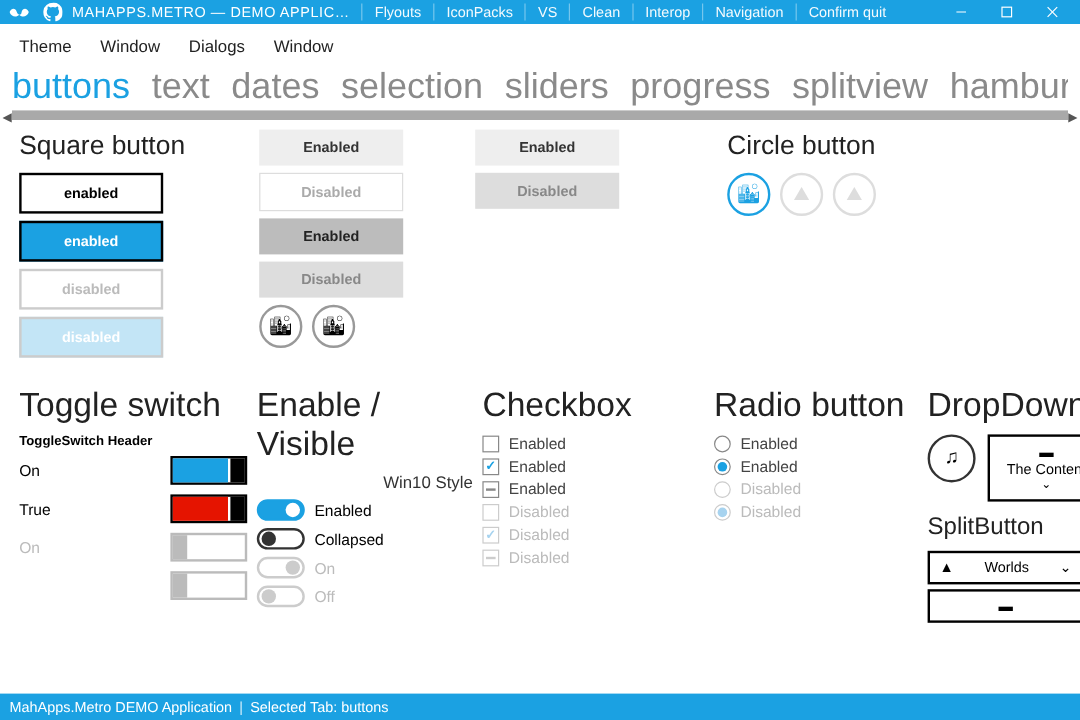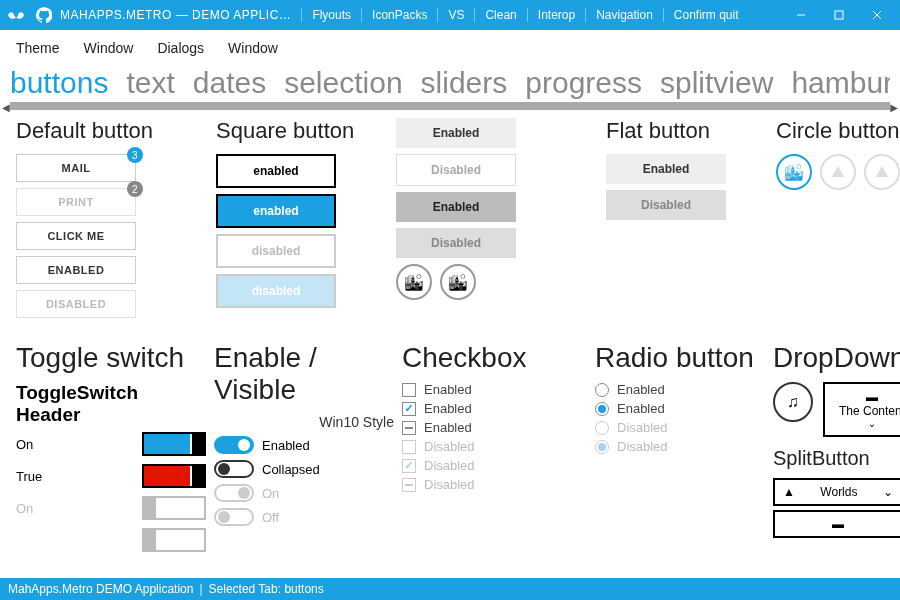--- a/index.html
+++ b/index.html
@@ -1,19 +1,19 @@
 <!DOCTYPE html>
 <html><head>
 <meta charset="utf-8">
 <style>
 * { box-sizing: border-box; margin: 0; padding: 0; font-family: "Segoe UI", Arial, sans-serif; }
 body { width: 900px; height: 600px; overflow: hidden; background: #fff; position: relative; }
 
 
-.titlebar { height: 30px; background: #1ba1e2; display: flex; align-items: center; color: #fff; font-size: 12px; padding: 0 4px; }
+.titlebar { height: 20px; background: #1ba1e2; display: flex; align-items: center; color: #fff; font-size: 12px; padding: 0 4px; }
 .titlebar .icon-slot { width: 24px; height: 24px; display: flex; align-items: center; justify-content: center; margin-right: 4px; }
 .titlebar .title { font-weight: 500; letter-spacing: 0.5px; margin-right: 10px; white-space: nowrap; }
 .titlebar .nav { display: flex; gap: 0; }
 .titlebar .nav span { padding: 0 10px; border-left: 1px solid rgba(255,255,255,0.4); font-size: 12px; color: rgba(255,255,255,0.95); cursor: default; }
 .titlebar .spacer { flex: 1; }
 .titlebar .winbtn { width: 38px; height: 28px; display: flex; align-items: center; justify-content: center; color: rgba(255,255,255,0.9); }
 
 
 .menubar { height: 36px; display: flex; align-items: center; padding: 0 6px; gap: 4px; }
 .menubar .mi { padding: 6px 10px; font-size: 14px; color: #222; }
@@ -52,21 +52,21 @@
 
 .circle-row { display:flex; gap:8px; margin-top:4px; }
 .circle-btn { width:36px; height:36px; border-radius:50%; border:2px solid #999; display:flex; align-items:center; justify-content:center; }
 .circle-btn.active { border-color:#1ba1e2; color:#1ba1e2; }
 .circle-btn.dim { border-color:#ddd; color:#ddd; }
 
 
 .lower { display: grid; grid-template-columns: 190px 180px 185px 170px 170px; gap: 0 8px; padding: 18px 12px 0 16px; }
 .lower h2 { font-size: 28px; font-weight: 300; color: #222; margin-bottom: 8px; }
 
-.ts-header { font-weight:700; font-size:19px; margin-bottom:6px; }
+.ts-header { font-weight:700; font-size:11px; margin-bottom:6px; }
 .ts-row { display:flex; align-items:center; justify-content:space-between; margin-bottom:8px; font-size:13px; }
 .ts-row .lbl.dim { color:#bbb; }
 .switch-lg { width:64px; height:24px; border:2px solid #000; position:relative; background:#fff; }
 .switch-lg .fill { position:absolute; top:0; bottom:0; left:0; right:14px; background:#1ba1e2; }
 .switch-lg .fill.red { background:#e51400; }
 .switch-lg .knob { position:absolute; top:0; bottom:0; right:0; width:12px; background:#000; } .switch-lg.off .knob{ right:auto; left:0; }
 .switch-lg.dim { border-color:#bbb; } .switch-lg.dim .knob{background:#bbb;}
 
 .sub { font-size:14px; color:#333; margin-bottom:6px;text-align:right; }
 .ev-row { display:flex; align-items:center; gap:8px; font-size:13px; margin-bottom:6px; }
@@ -159,28 +159,20 @@
     <div class="tab">splitview</div>
     <div class="tab">hamburger</div>
 
   </div>
   <div class="scroll-arrow left">◀</div>
   <div class="scroll-arrow right">▶</div>
   <div class="scrollbar"></div>
 </div>
 
 <div class="content">
-  <div class="section">
-    <h2>Default button</h2>
-    <div class="btn-default"><span>MAIL</span><span class="badge">3</span></div>
-    <div class="btn-default dim"><span>PRINT</span><span class="badge grey">2</span></div>
-    <div class="btn-default">CLICK ME</div>
-    <div class="btn-default">ENABLED</div>
-    <div class="btn-default dim">DISABLED</div>
-  </div>
 
   <div class="section">
     <h2>Square button</h2>
     <div class="btn-square">enabled</div>
     <div class="btn-square active">enabled</div>
     <div class="btn-square disabled">disabled</div>
     <div class="btn-square disabled active">disabled</div>
   </div>
 
   <div class="section">
@@ -192,21 +184,20 @@
       <div class="circle-btn">
           <span>🏙</span>
         </div>
       <div class="circle-btn">
           <span>🏙</span>
         </div>
     </div>
   </div>
 
   <div class="section">
-    <h2>Flat button</h2>
     <div class="btn-toggle">Enabled</div>
     <div class="btn-toggle pressed-dis">Disabled</div>
   </div>
 
   <div class="section">
     <h2>Circle button</h2>
     <div class="circle-row">
       <div class="circle-btn active">
           <span style="color:#1ba1e2">🏙</span>
         </div>

